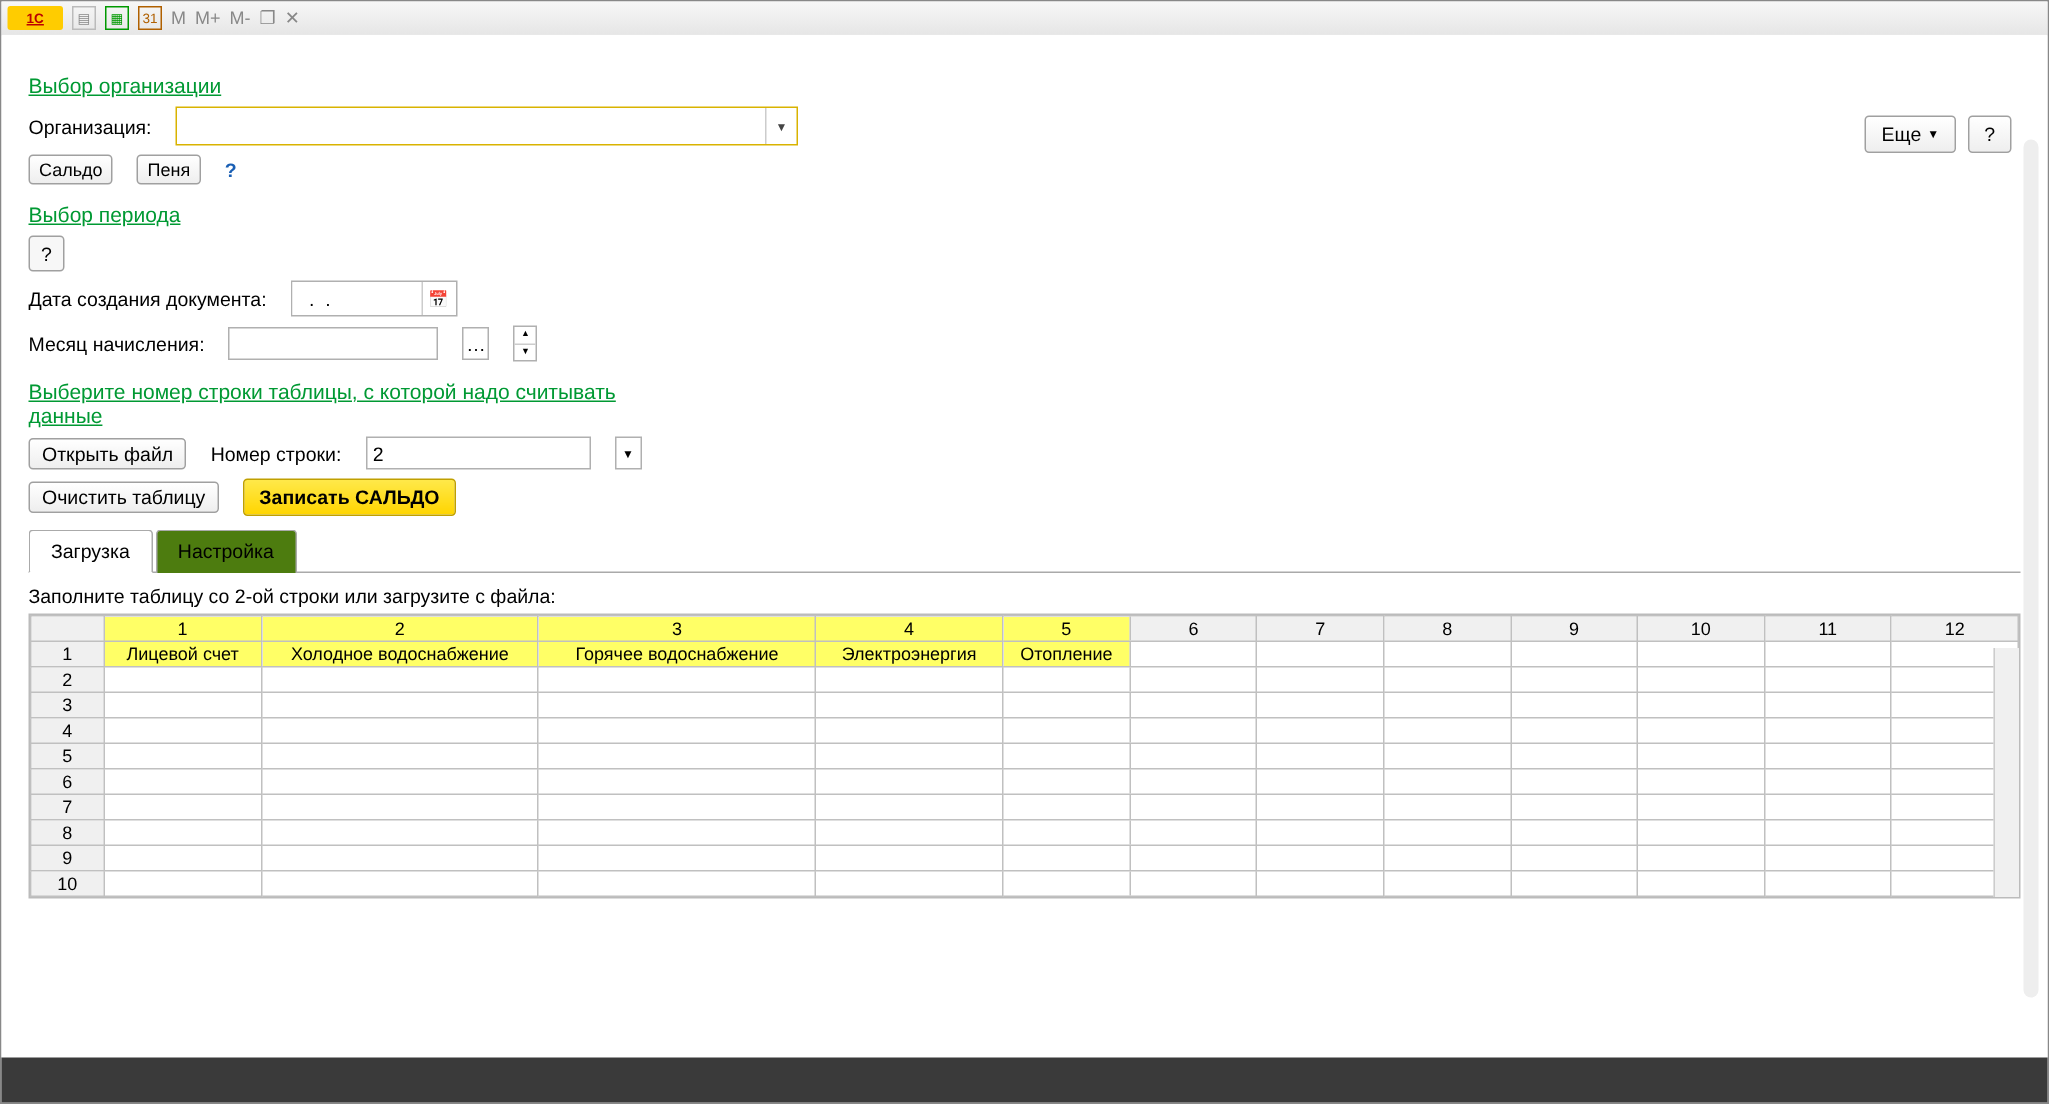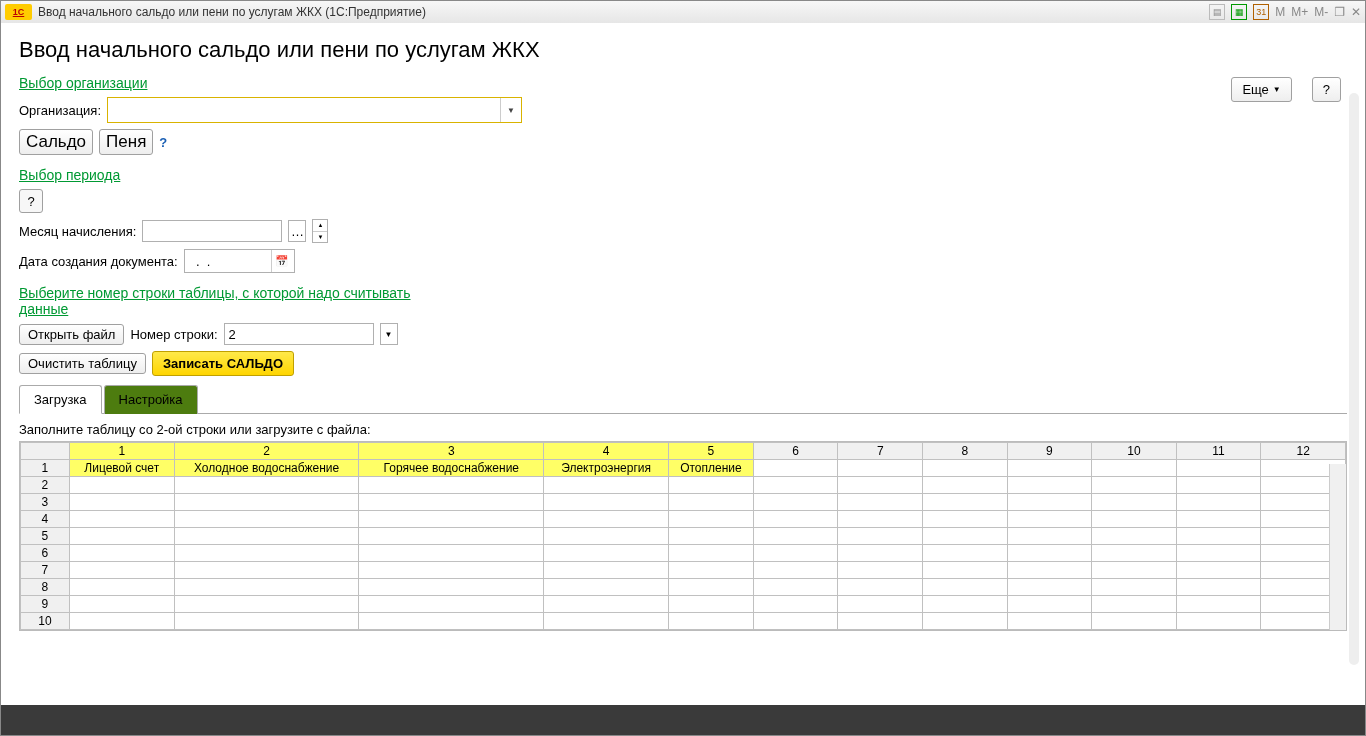--- a/index.html
+++ b/index.html
@@ -22,21 +22,21 @@
     height: 22px;
     background: linear-gradient(#f7f7f7,#e6e6e6);
     border-bottom: 1px solid #b0b0b0;
     display: flex;
     align-items: center;
     padding: 0 4px;
     font-size: 12px;
     color: #333;
   }
   .titlebar .logo {
-    width: 27px; height: 16px;
+    width: 37px; height: 16px;
     background: #ffcc00;
     border-radius: 2px;
     margin-right: 6px;
     font-size: 9px;
     font-weight: bold;
     color: #b00;
     display: flex; align-items: center; justify-content: center; text-decoration: underline;
   }
   .titlebar .title-text { flex: 1; }
   .titlebar .right-icons { display: flex; align-items: center; gap: 6px; }
@@ -58,53 +58,53 @@
     font-size: 22px;
     font-weight: 400;
     margin-bottom: 12px;
   }
 
   .top-actions {
     position: absolute;
     top: 54px;
     right: 24px;
     display: flex;
-    gap: 20px;
+    gap: 8px;
   }
   .btn {
     border: 1px solid #a0a0a0;
     background: linear-gradient(#fff,#eee);
     border-radius: 3px;
     padding: 4px 10px;
     font-size: 13px;
     cursor: pointer;
     display: inline-flex;
     align-items: center;
     gap: 4px;
   }
   .btn.small { padding: 2px 8px; }
-  .btn.tiny { padding: 2px 6px; font-size: 17px; }
+  .btn.tiny { padding: 2px 6px; font-size: 12px; }
   .btn.yellow {
     background: linear-gradient(#ffe94a,#ffd500);
     border-color: #c0a000;
     font-weight: bold;
   }
 
   .section-title {
     color: #009933;
     font-size: 14px;
     margin-top: 12px;
     margin-bottom: 6px;
     text-decoration: underline;
   }
 
   .form-row {
     display: flex;
     align-items: center;
-    gap: 6px;
+    gap: 16px;
     margin-bottom: 6px;
   }
   .form-row label { font-size: 13px; }
 
   .input-like {
     border: 1px solid #b0b0b0;
     background: #fff;
     height: 22px;
     padding: 0 4px;
     font-size: 13px;
@@ -240,36 +240,34 @@
     height: 30px;
     background: #3a3a3a;
   }
 </style>
 </head>
 <body>
 
 <div class="window">
   <div class="titlebar">
     <div class="logo">1C</div>
-    <div class="title-text">Ввод начального сальдо или пени по услугам ЖКХ  (1С:Предприятие)</div>
     <div class="right-icons">
       <span class="mini-icon">▤</span>
       <span class="mini-icon" style="color:#090;border-color:#090">▦</span>
       <span class="mini-icon" style="color:#b06000;border-color:#b06000">31</span>
       <span>M</span>
       <span>M+</span>
       <span>M-</span>
       <span>❐</span>
       <span>✕</span>
     </div>
   </div>
 
   <div class="content-area">
 
-    <div class="page-title">Ввод начального сальдо или пени по услугам ЖКХ</div>
 
     <div class="top-actions">
       <div class="btn">
         <span>Еще</span>
         <span style="font-size:8px">▼</span>
       </div>
       <div class="btn">?</div>
     </div>
 
     <div class="section-title">Выбор организации</div>
@@ -285,33 +283,33 @@
       <div class="btn tiny">Сальдо</div>
       <div class="btn tiny">Пеня</div>
       <span class="help-link">?</span>
     </div>
 
     <div class="section-title">Выбор периода</div>
     <div class="form-row">
       <div class="help-chip">?</div>
     </div>
     <div class="form-row">
+      <label>Дата создания документа:</label>
+      <div class="date-input-wrap">
+        <input value="  .  .    " style="">
+        <div class="date-cal-btn">📅</div>
+      </div>
+    </div>
+    <div class="form-row">
       <label>Месяц начисления:</label>
       <input class="input-like" style="width: 140px;" value="">
       <div class="input-like" style="width:18px;display:flex;align-items:center;justify-content:center;cursor:pointer">…</div>
       <div class="spinner">
         <div>▲</div>
         <div>▼</div>
-      </div>
-    </div>
-    <div class="form-row">
-      <label>Дата создания документа:</label>
-      <div class="date-input-wrap">
-        <input value="  .  .    " style="">
-        <div class="date-cal-btn">📅</div>
       </div>
     </div>
 
     <div class="section-title" style="max-width:420px">Выберите номер строки таблицы, с которой надо считывать данные</div>
     <div class="form-row">
       <div class="btn small">Открыть файл</div>
       <label>Номер строки:</label>
       <input class="input-like" style="width: 150px;" value="2">
       <div class="input-like" style="width:18px;display:flex;align-items:center;justify-content:center;cursor:pointer;font-size:8px">▼</div>
     </div>

